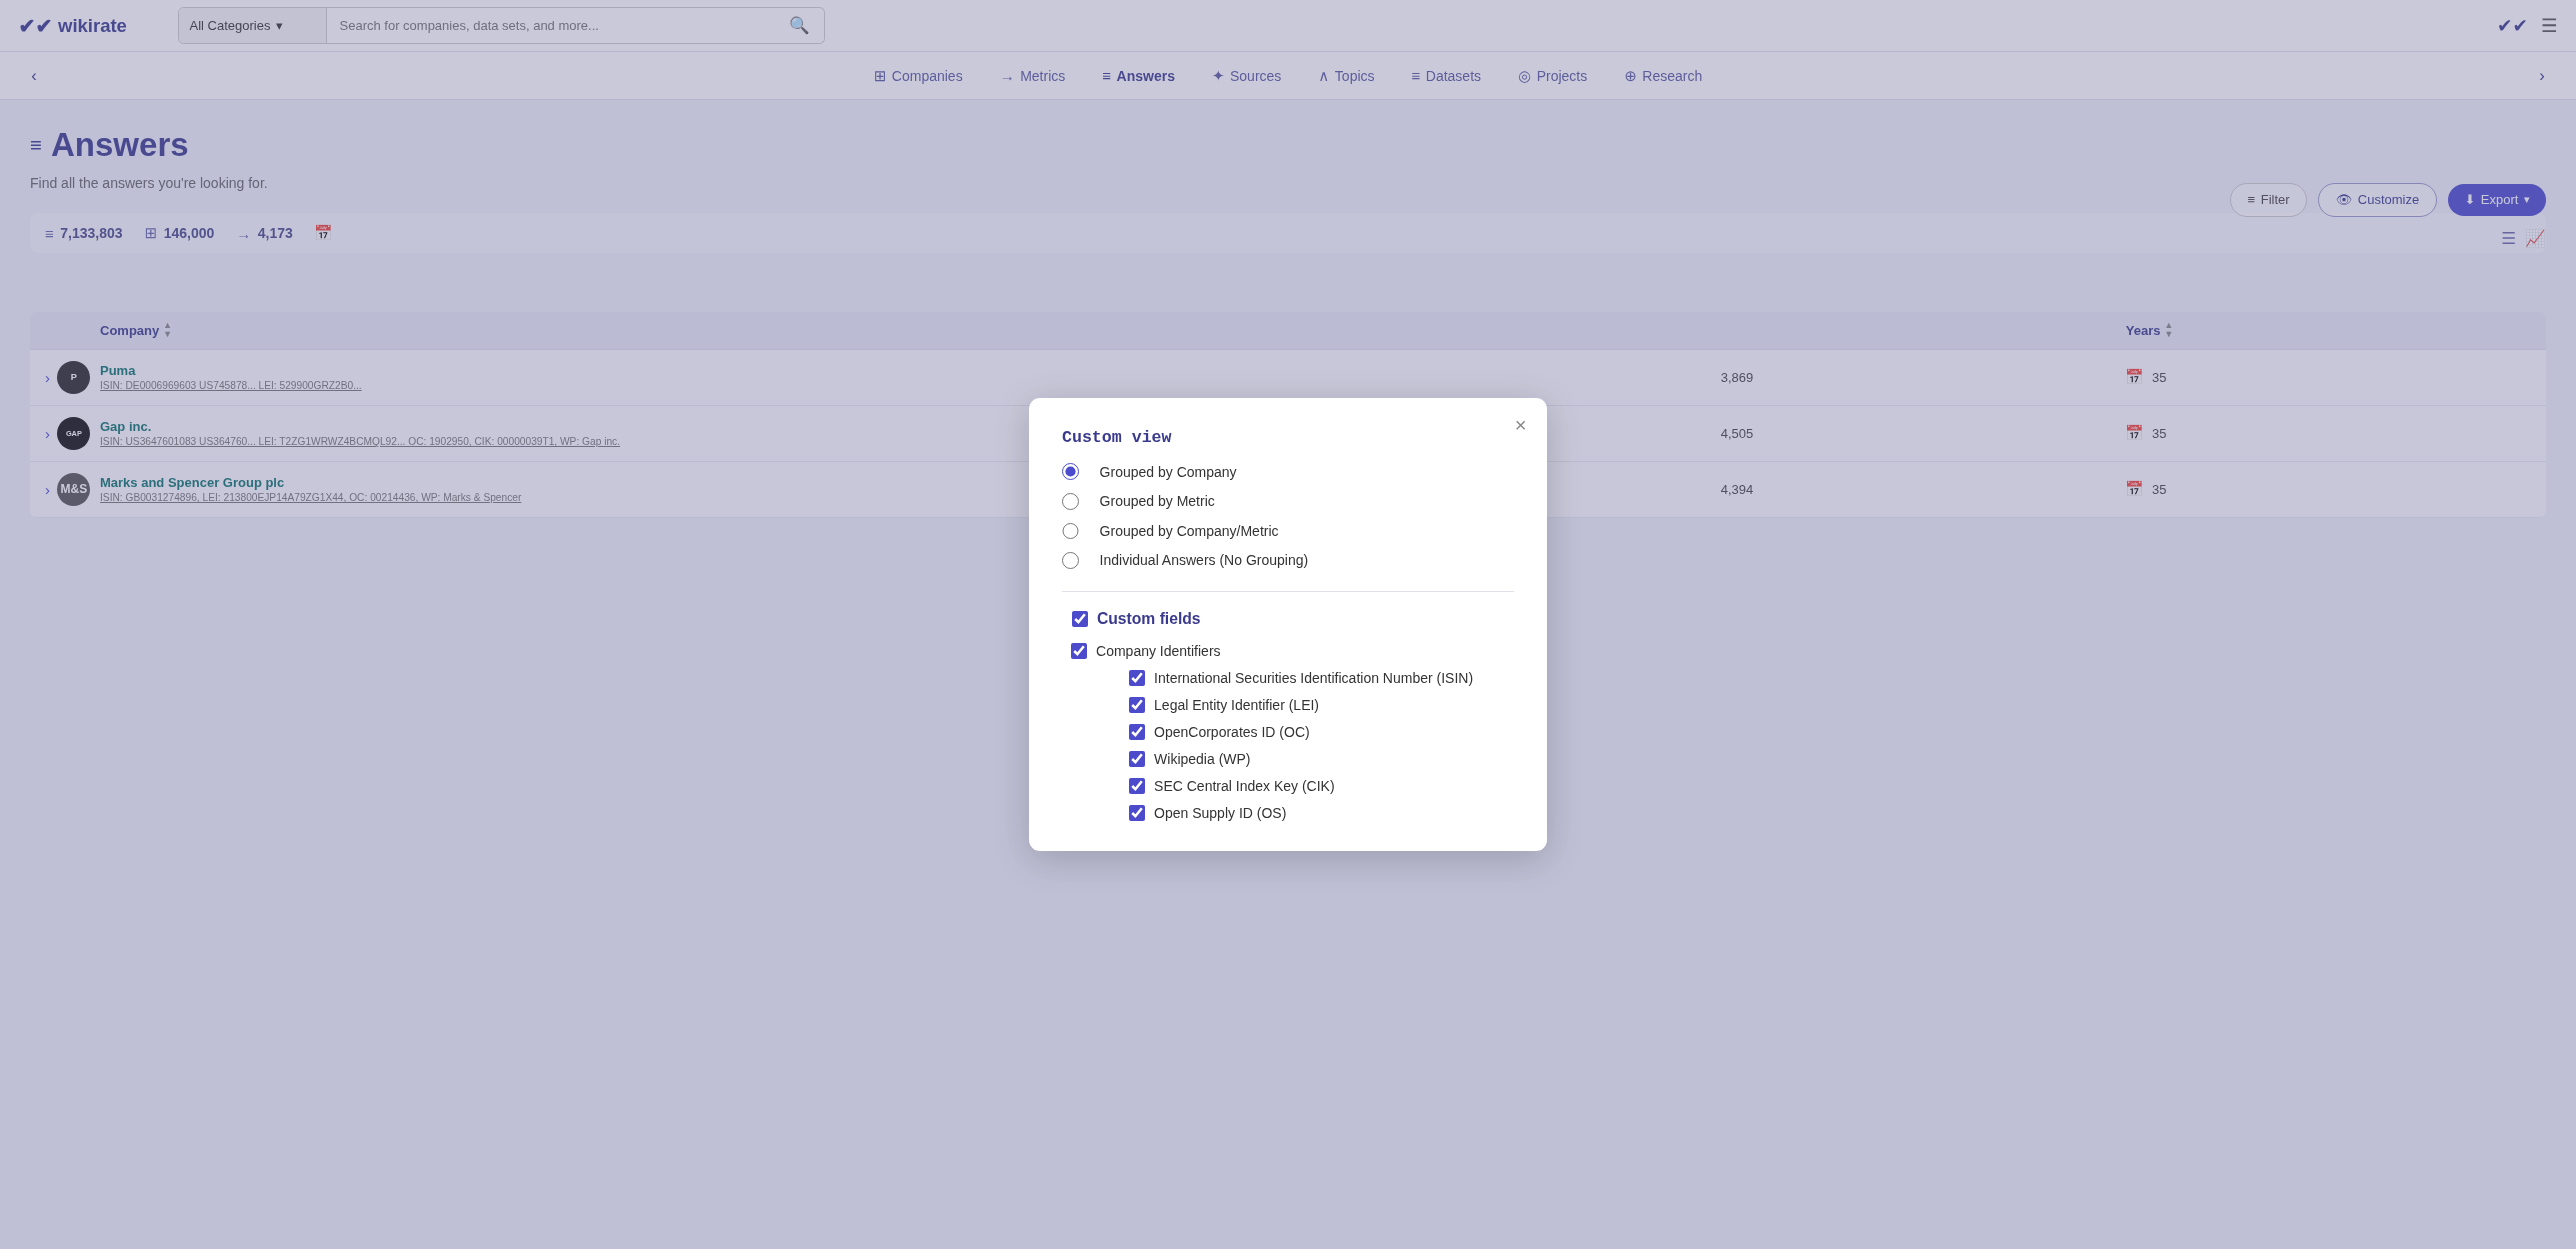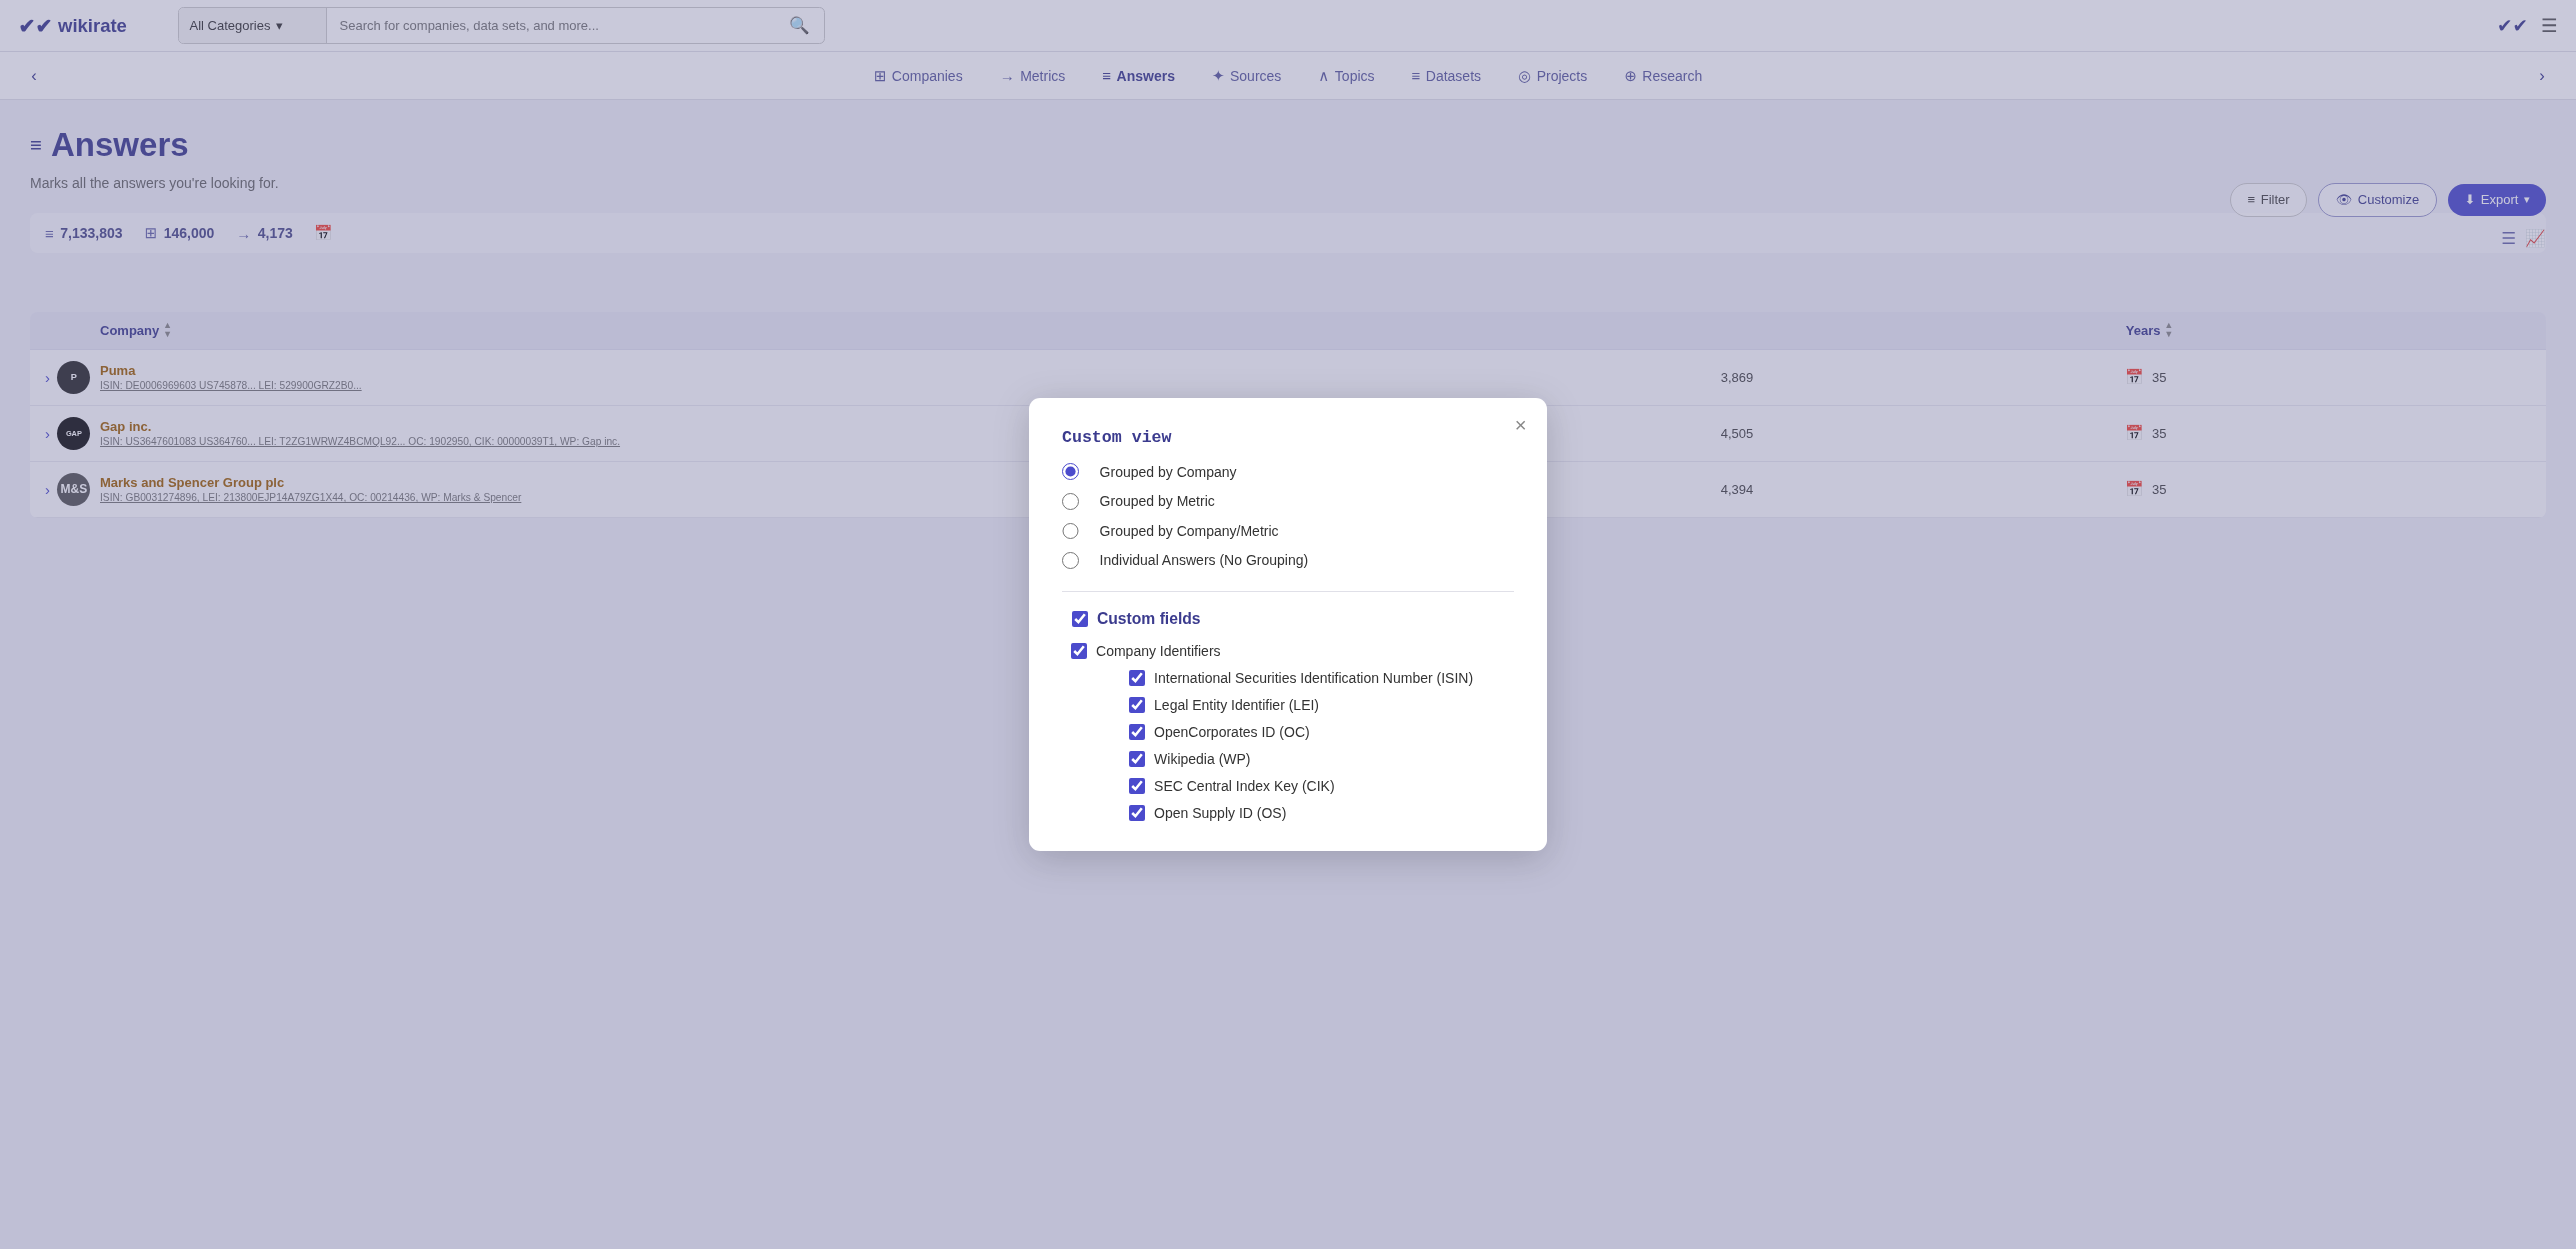--- a/index.html
+++ b/index.html
@@ -273,21 +273,21 @@
       background: #333;
       display: flex;
       align-items: center;
       justify-content: center;
       font-size: 9.2px;
       color: #fff;
       font-weight: 700;
       flex-shrink: 0;
     }
     .company-info { display: flex; flex-direction: column; }
-    .company-name { font-size: 13px; font-weight: 600; color: #a16207; }
+    .company-name { font-size: 13px; font-weight: 600; color: #0f766e; }
     .company-ids { font-size: 10.2px; color: #777; margin-top: 1.8px; text-decoration: underline; }
     .company-cell { display: flex; align-items: center; gap: 9.2px; }
     .metric-count { font-size: 13px; color: #444; }
     .years-cell { display: flex; align-items: center; gap: 7.4px; font-size: 13px; color: #444; }
     .calendar-icon { font-size: 15px; color: #6666aa; }
 
     
     .overlay {
       position: fixed;
       top: 0; left: 0; right: 0; bottom: 0;
@@ -449,21 +449,21 @@
     </a>
   </div>
   <span class="nav-arrow">›</span>
 </nav>
 
 <div class="main-content">
   <div class="page-header">
     <span class="page-header-icon">≡</span>
     <h1 class="page-title">Answers</h1>
   </div>
-  <p class="page-subtitle">Marks all the answers you're looking for.</p>
+  <p class="page-subtitle">Find all the answers you're looking for.</p>
 
   <div class="stats-bar">
     <div class="stat-item">
       <span class="stat-icon">≡</span>
       <span class="stat-value">7,133,803</span>
     </div>
     <div class="stat-item">
       <span class="stat-icon">⊞</span>
       <span class="stat-value">146,000</span>
     </div>

